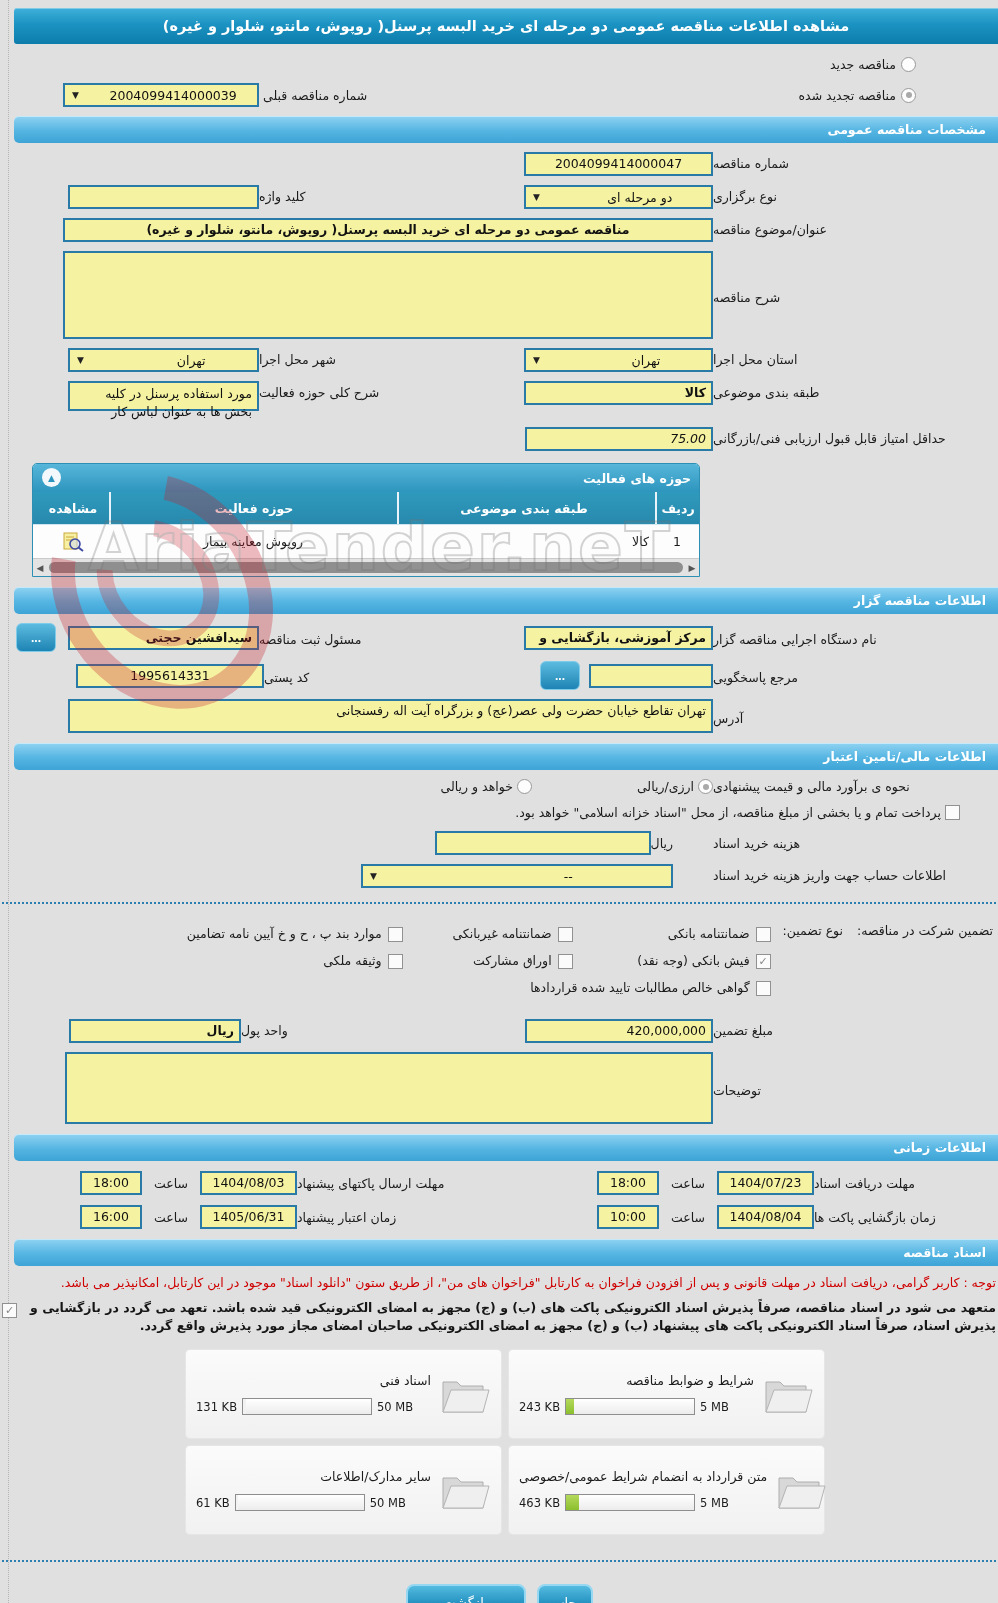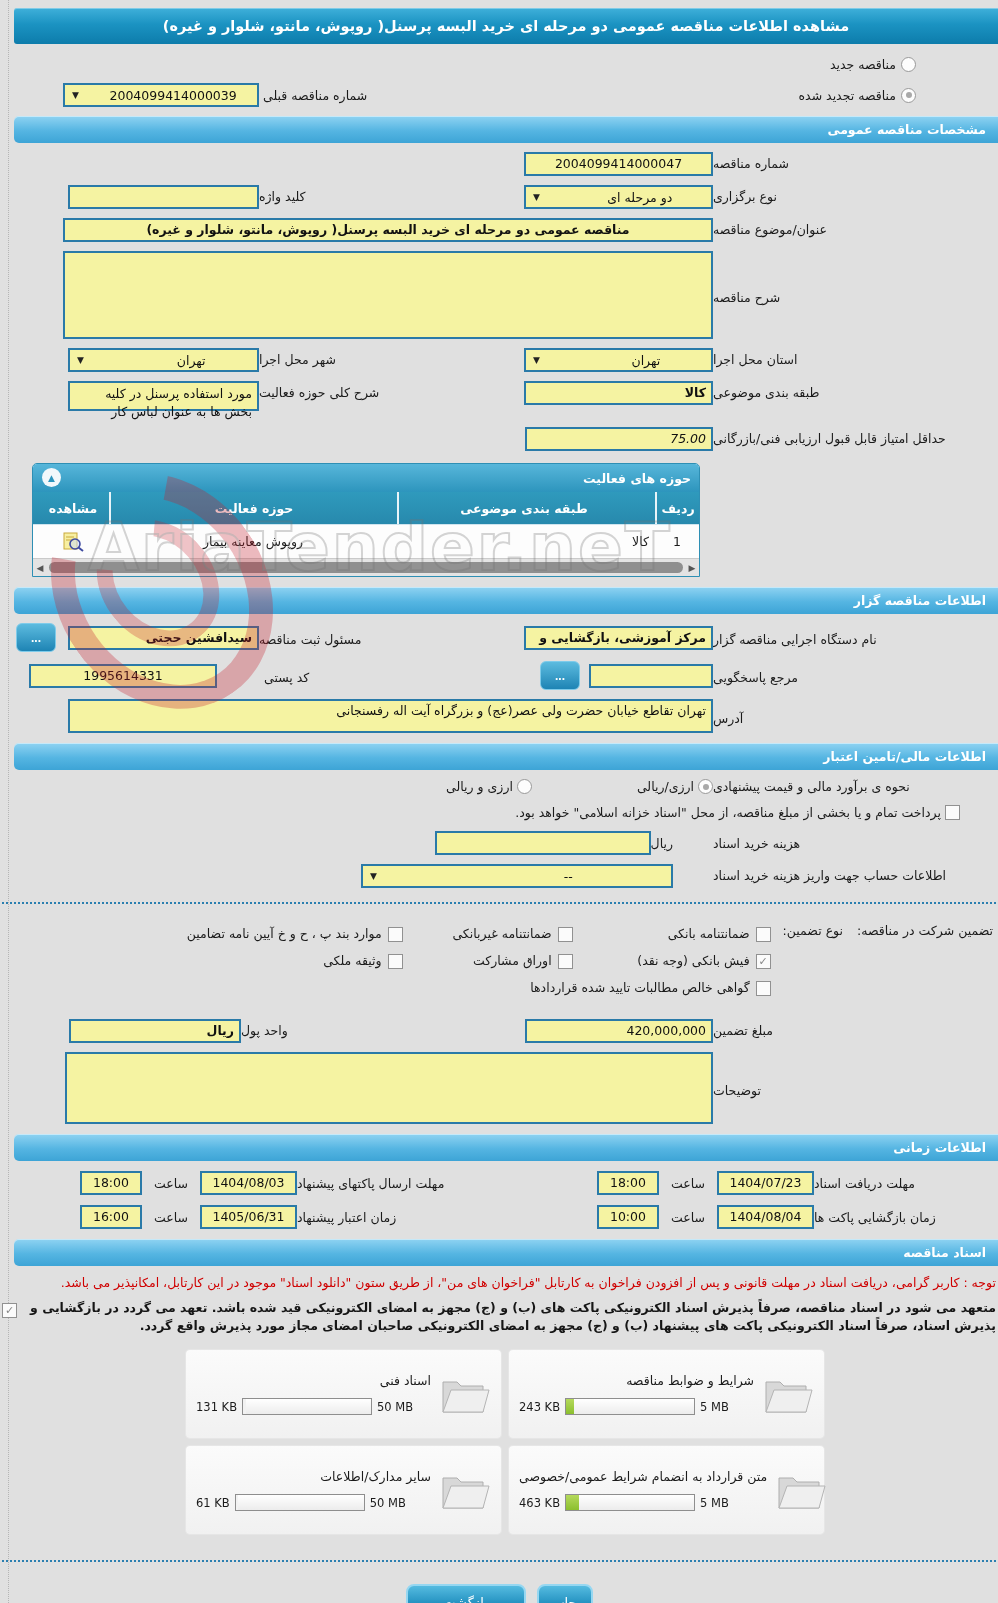--- a/index.html
+++ b/index.html
@@ -225,37 +225,37 @@
   <span class="inp b" style="width:189px;white-space:nowrap;overflow:hidden;">مرکز آموزشی، بازگشایی و</span>
   <span class="lbl w265">مسئول ثبت مناقصه</span>
   <span class="inp b" style="width:191px;">سیدافشین حجتی</span>
   <button class="dots-btn" style="margin-right:12px;">...</button>
 </div>
 
 <div class="row" style="align-items:center;">
   <span class="lbl w285">مرجع پاسخگویی</span>
   <span class="inp" style="width:124px;"></span>
   <button class="dots-btn" style="margin-right:9px;">...</button>
-  <span class="lbl" style="width:276px;padding-left:47px;">کد پستی</span>
+  <span class="lbl" style="width:276px;">کد پستی</span>
   <span class="inp" style="width:188px;text-align:center;">1995614331</span>
 </div>
 
 <div class="row">
   <span class="lbl w285" style="align-self:center;">آدرس</span>
   <span class="txa" style="width:645px;height:34px;">تهران تقاطع خیابان حضرت ولی عصر(عج) و بزرگراه آیت اله رفسنجانی</span>
 </div>
 
 <div class="section-bar">اطلاعات مالی/تامین اعتبار</div>
 
 <div class="row" style="align-items:center;">
   <span class="lbl w285" style="padding-top:0;">نحوه ی برآورد مالی و قیمت پیشنهادی</span>
   <span class="radio on"></span>
   <span style="margin-right:4px;">ارزی/ریالی</span>
   <span class="radio" style="margin-right:105px;"></span>
-  <span style="margin-right:4px;">ارزی و ریالی</span>
+  <span style="margin-right:4px;">خواهد و ریالی</span>
 </div>
 
 <div class="row" style="margin-right:38px;margin-left:0;">
   <span class="cb"></span>
   <span style="width:575px;line-height:1.55;margin-right:4px;">پرداخت تمام و یا بخشی از مبلغ مناقصه، از محل "اسناد خزانه اسلامی" خواهد بود.</span>
 </div>
 
 <div class="row" style="align-items:center;">
   <span class="lbl w285" style="padding-left:40px;padding-top:0;">هزینه خرید اسناد</span>
   <span>ریال</span>

